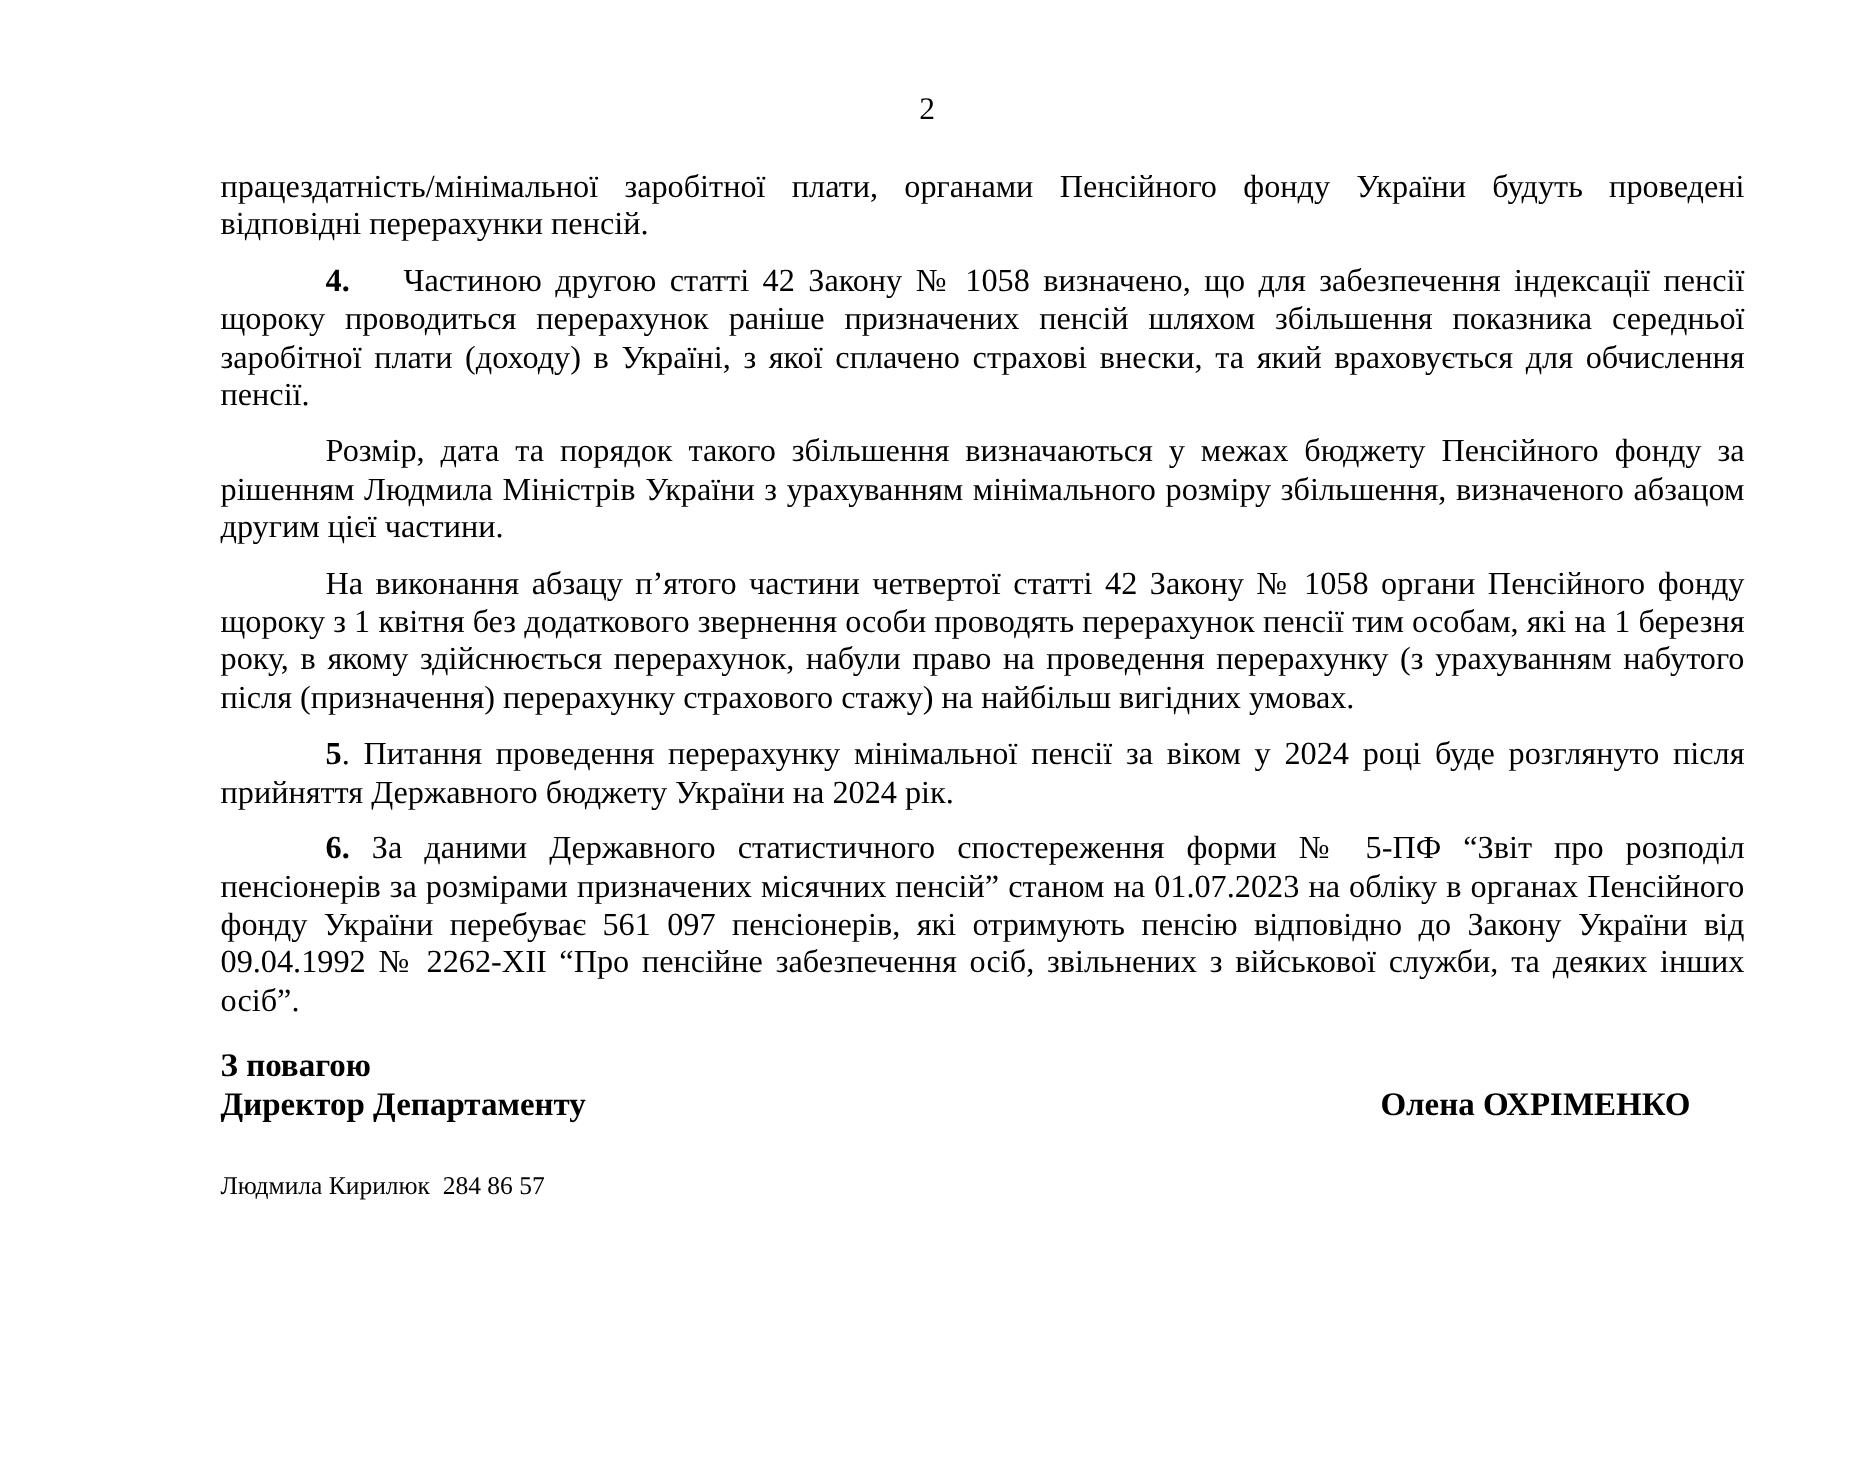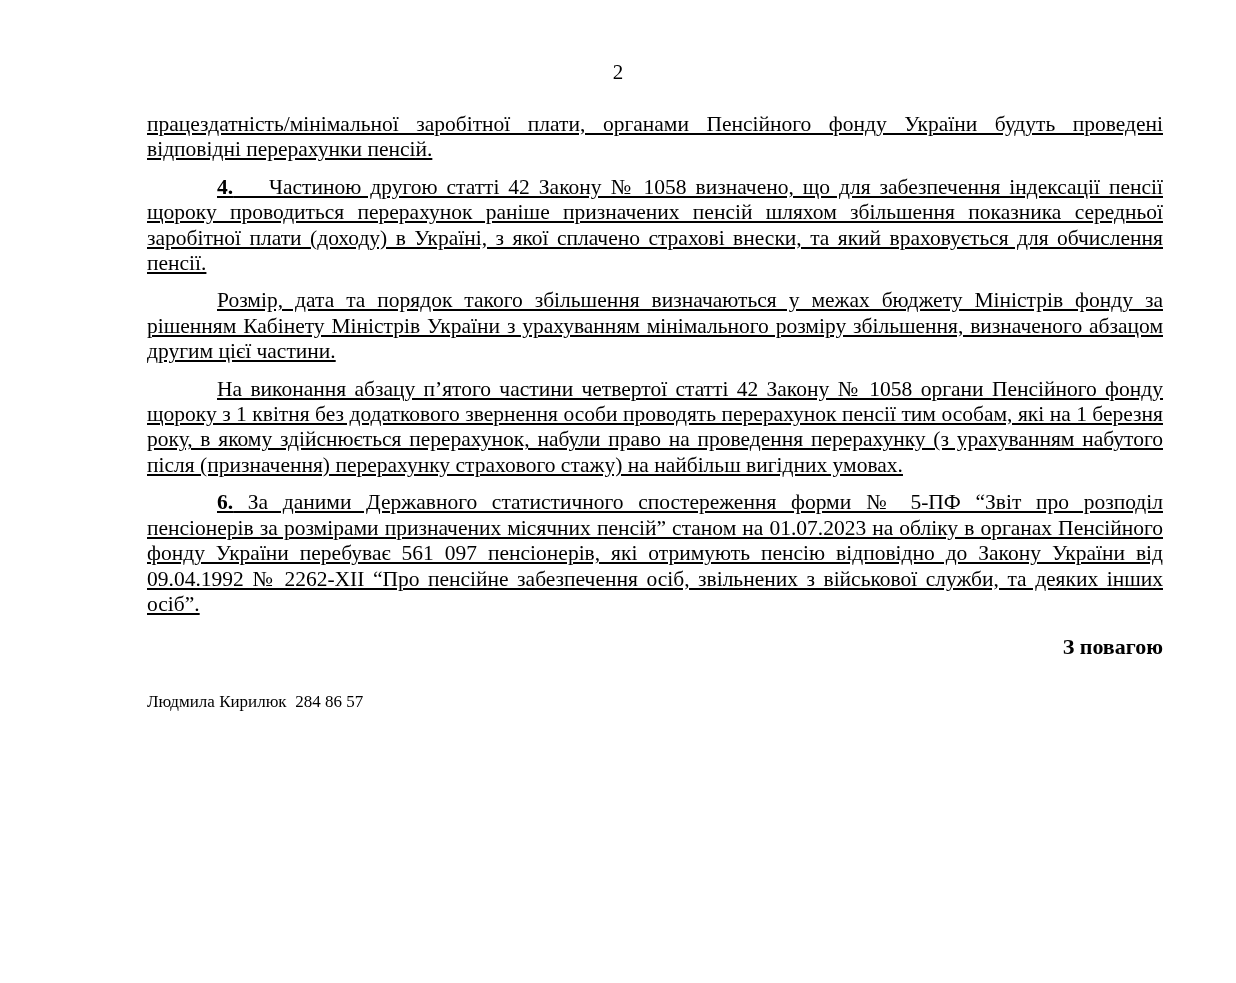--- a/index.html
+++ b/index.html
@@ -29,38 +29,36 @@
   .content {
     margin: 28px 73px 0 147px;
     font-size: 21.5px;
     line-height: 25.4px;
     text-align: justify;
     text-justify: inter-word;
   }
   p.para {
     margin: 0;
     padding: 0;
-    text-decoration: underline;
   }
   p.para.indent {
     text-indent: 70px;
     margin-top: 12px;
   }
   .bold {
     font-weight: bold;
   }
   .signature {
     margin: 17px 73px 0 147px;
     font-size: 22px;
     line-height: 25.8px;
     font-weight: bold;
   }
   .signature p {
     margin: 0;
-    text-align: right;
   }
   .sig-row {
     display: flex;
     justify-content: space-between;
     align-items: baseline;
     padding-right: 36px;
   }
   .executor {
     margin: 32px 73px 0 147px;
     font-size: 17px;
@@ -69,23 +67,28 @@
 </style>
 </head>
 <body>
 
 <div class="page">
   <div class="page-number">2</div>
 
   <div class="content" id="paragraphs">
       <p class="para"><span>працездатність/мінімальної заробітної плати, органами Пенсійного фонду України будуть проведені відповідні перерахунки пенсій.</span></p>
       <p class="para indent"><span class="bold">4.</span><span>&nbsp;&nbsp;&nbsp; Частиною другою статті 42 Закону № 1058 визначено, що для забезпечення індексації пенсії щороку проводиться перерахунок раніше призначених пенсій шляхом збільшення показника середньої заробітної плати (доходу) в Україні, з якої сплачено страхові внески, та який враховується для обчислення пенсії.</span></p>
-      <p class="para indent"><span>Розмір, дата та порядок такого збільшення визначаються у межах бюджету Міністрів фонду за рішенням Кабінету Міністрів України з урахуванням мінімального розміру збільшення, визначеного абзацом другим цієї частини.</span></p>
+      <p class="para indent"><span>Розмір, дата та порядок такого збільшення визначаються у межах бюджету Пенсійного фонду за рішенням Людмила Міністрів України з урахуванням мінімального розміру збільшення, визначеного абзацом другим цієї частини.</span></p>
       <p class="para indent"><span>На виконання абзацу п’ятого частини четвертої статті 42 Закону № 1058 органи Пенсійного фонду щороку з 1 квітня без додаткового звернення особи проводять перерахунок пенсії тим особам, які на 1 березня року, в якому здійснюється перерахунок, набули право на проведення перерахунку (з урахуванням набутого після (призначення) перерахунку страхового стажу) на найбільш вигідних умовах.</span></p>
+      <p class="para indent"><span class="bold">5</span><span>. Питання проведення перерахунку мінімальної пенсії за віком у 2024 році буде розглянуто після прийняття Державного бюджету України на 2024 рік.</span></p>
       <p class="para indent"><span class="bold">6.</span><span> За даними Державного статистичного спостереження форми № 5-ПФ “Звіт про розподіл пенсіонерів за розмірами призначених місячних пенсій” станом на 01.07.2023 на обліку в органах Пенсійного фонду України перебуває 561 097 пенсіонерів, які отримують пенсію відповідно до Закону України від 09.04.1992 № 2262-XII “Про пенсійне забезпечення осіб, звільнених з військової служби, та деяких інших осіб”.</span></p>
     </div>
 
   <div class="signature">
     <p>З повагою</p>
+    <div class="sig-row">
+      <span>Директор Департаменту</span>
+      <span>Олена ОХРІМЕНКО</span>
+    </div>
   </div>
 
   <div class="executor">Людмила Кирилюк&nbsp; 284 86 57</div>
 </div>
 
 </body></html>

